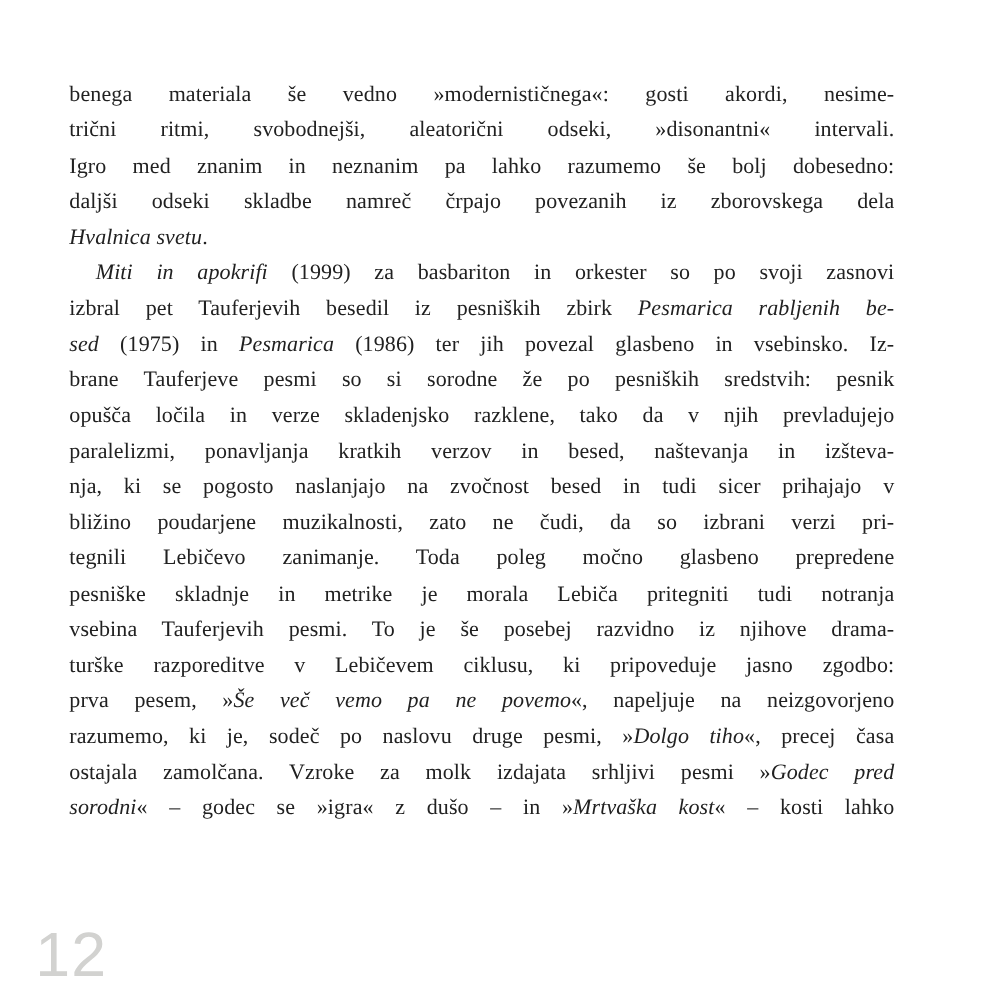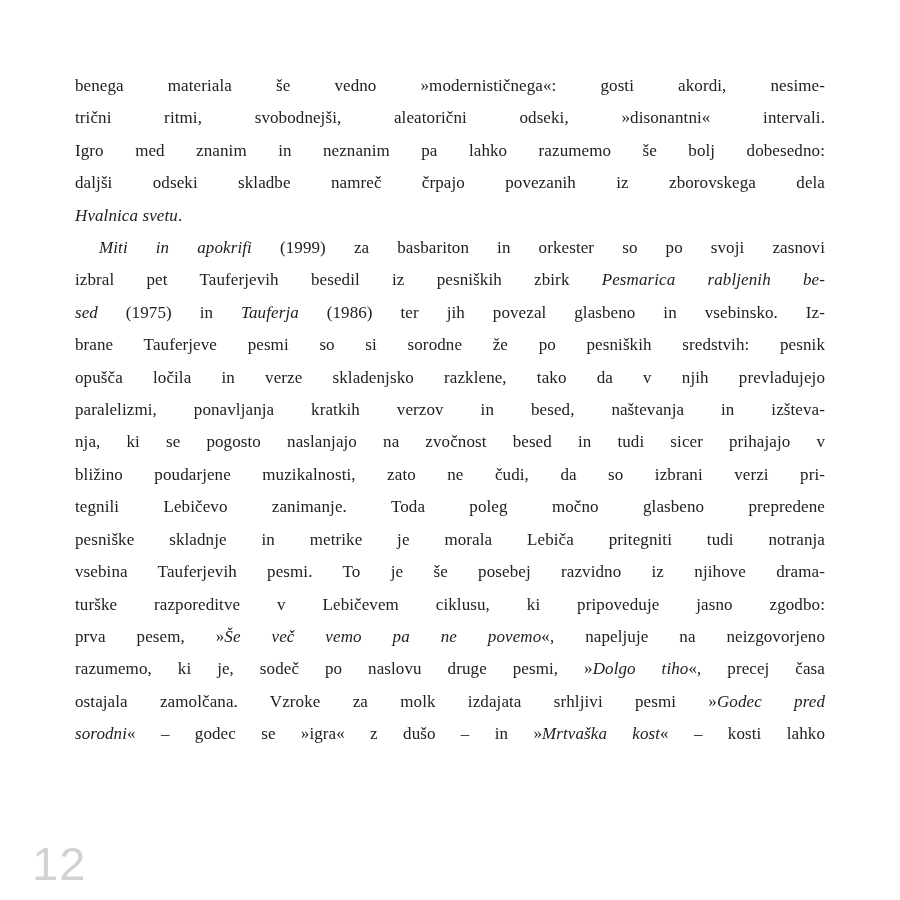--- a/index.html
+++ b/index.html
@@ -14,24 +14,24 @@
     overflow: hidden;
     font-family: "Liberation Serif", "DejaVu Serif", serif;
   }
   .page {
     position: absolute;
     inset: 0;
     background: var(--page-bg, #ffffff);
   }
   .text-block {
     position: absolute;
-    left: 75px;
+    left: 63px;
     top: 70px;
     width: 750px;
-    font-size: 17px;
+    font-size: 20px;
     line-height: 32.4px;
     color: var(--text-color, #212121);
     letter-spacing: 0.1px;
   }
   .paragraph {
     margin: 0;
   }
   .line {
     text-align: justify;
     text-align-last: justify;
@@ -46,42 +46,42 @@
   }
   .it {
     font-style: italic;
   }
   .page-number {
     position: absolute;
     left: 32px;
     top: 840px;
     font-family: "Liberation Sans", "DejaVu Sans", sans-serif;
     font-weight: 300;
-    font-size: 47px;
+    font-size: 57px;
     line-height: 1;
     color: var(--pagenum-color, #d2d2d0);
     letter-spacing: 1px;
   }
 </style>
 </head>
 <body>
 
 <div class="page">
   <div class="text-block" id="text-block">
       <div class="paragraph">
         <div class="line"><span>benega materiala še vedno »modernističnega«: gosti akordi, nesime-</span></div>
         <div class="line"><span>trični ritmi, svobodnejši, aleatorični odseki, »disonantni« intervali.</span></div>
         <div class="line"><span>Igro med znanim in neznanim pa lahko razumemo še bolj dobesedno:</span></div>
         <div class="line"><span>daljši odseki skladbe namreč črpajo povezanih iz zborovskega dela</span></div>
         <div class="line last"><span class="it">Hvalnica svetu</span><span>.</span></div>
       </div>
       <div class="paragraph">
         <div class="line indent"><span class="it">Miti in apokrifi</span><span> (1999) za basbariton in orkester so po svoji zasnovi</span></div>
         <div class="line"><span>izbral pet Tauferjevih besedil iz pesniških zbirk </span><span class="it">Pesmarica rabljenih be-</span></div>
-        <div class="line"><span class="it">sed</span><span> (1975) in </span><span class="it">Tauferja</span><span> (1986) ter jih povezal glasbeno in vsebinsko. Iz-</span></div>
+        <div class="line"><span class="it">sed</span><span> (1975) in </span><span class="it">Pesmarica</span><span> (1986) ter jih povezal glasbeno in vsebinsko. Iz-</span></div>
         <div class="line"><span>brane Tauferjeve pesmi so si sorodne že po pesniških sredstvih: pesnik</span></div>
         <div class="line"><span>opušča ločila in verze skladenjsko razklene, tako da v njih prevladujejo</span></div>
         <div class="line"><span>paralelizmi, ponavljanja kratkih verzov in besed, naštevanja in izšteva-</span></div>
         <div class="line"><span>nja, ki se pogosto naslanjajo na zvočnost besed in tudi sicer prihajajo v</span></div>
         <div class="line"><span>bližino poudarjene muzikalnosti, zato ne čudi, da so izbrani verzi pri-</span></div>
         <div class="line"><span>tegnili Lebičevo zanimanje. Toda poleg močno glasbeno prepredene</span></div>
         <div class="line"><span>pesniške skladnje in metrike je morala Lebiča pritegniti tudi notranja</span></div>
         <div class="line"><span>vsebina Tauferjevih pesmi. To je še posebej razvidno iz njihove drama-</span></div>
         <div class="line"><span>turške razporeditve v Lebičevem ciklusu, ki pripoveduje jasno zgodbo:</span></div>
         <div class="line"><span>prva pesem, »</span><span class="it">Še več vemo pa ne povemo</span><span>«, napeljuje na neizgovorjeno</span></div>

